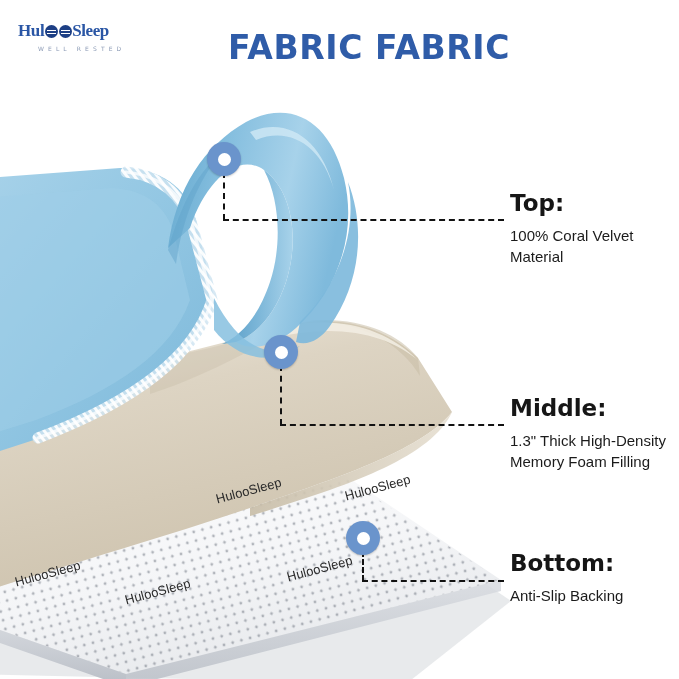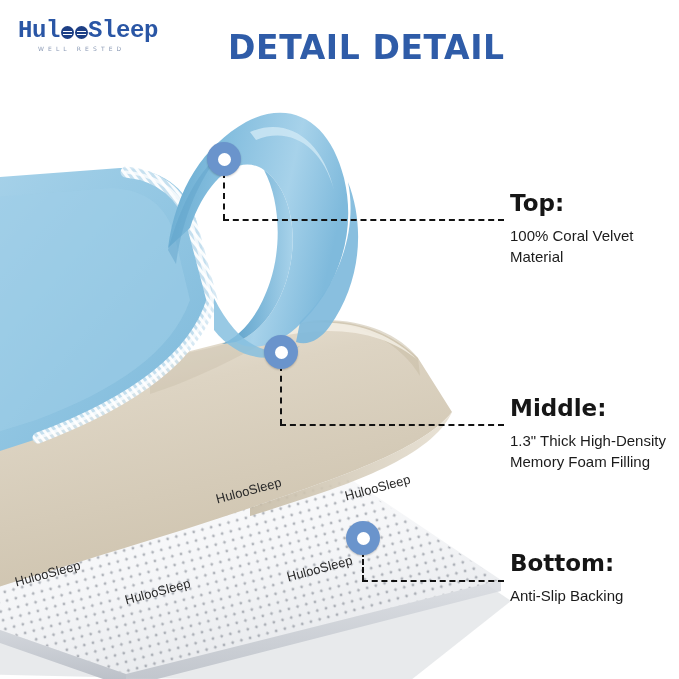--- a/index.html
+++ b/index.html
@@ -21,23 +21,23 @@
 
   
   #logo {
     position: absolute;
     left: 18px;
     top: 20px;
     width: 150px;
     height: 36px;
   }
   #logo-wordmark {
-    font-family: Liberation Mono, monospace;
+    font-family: Liberation Serif, serif;
     font-weight: bold;
-    font-size: 24px;
+    font-size: 17px;
     letter-spacing: -0.4px;
     color: #2a56a5;
     line-height: 22px;
     white-space: nowrap;
     position: relative;
   }
   .logo-eye {
     display: inline-block;
     width: 13px;
     height: 13px;
@@ -174,21 +174,21 @@
 
 <div id="stage">
 
   <div id="logo">
     <div id="logo-wordmark">
       <span>Hul</span><span class="logo-eye"></span><span class="logo-eye"></span><span>Sleep</span>
     </div>
     <div id="logo-tagline">WELL RESTED</div>
   </div>
 
-  <div id="page-title">DETAIL DETAIL</div>
+  <div id="page-title">FABRIC FABRIC</div>
 
   <div id="product-illustration">
     <svg width="520" height="619" viewBox="0 0 520 619" xmlns="http://www.w3.org/2000/svg">
       <defs>
 
         <linearGradient id="gTopMain" x1="0" y1="0" x2="1" y2="1">
           <stop offset="0%" stop-color="#a9d3ea"></stop>
           <stop offset="45%" stop-color="#93c7e3"></stop>
           <stop offset="100%" stop-color="#7bb7d9"></stop>
         </linearGradient>

